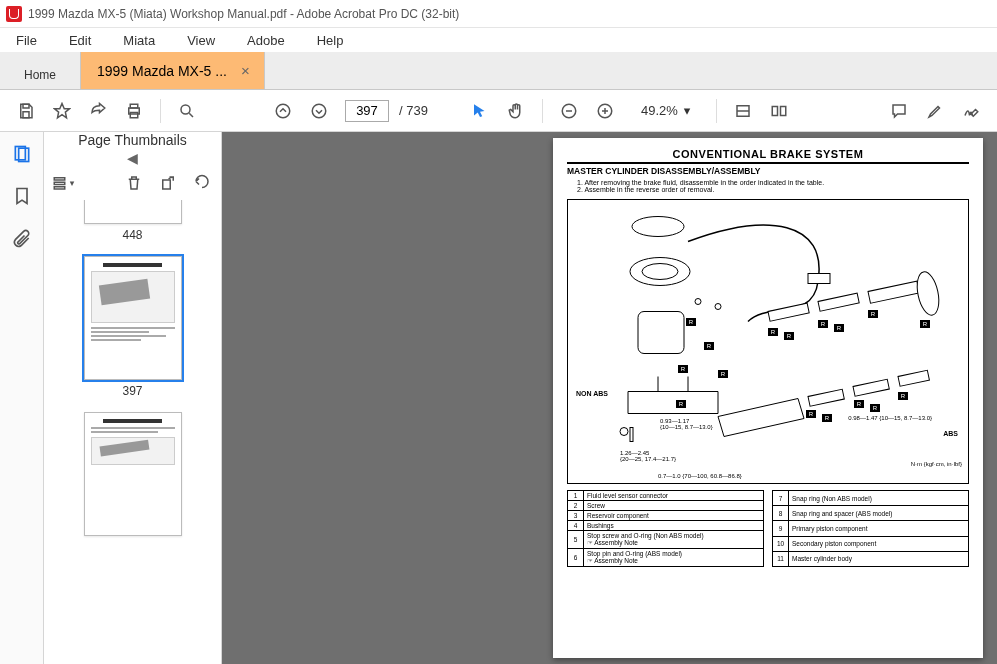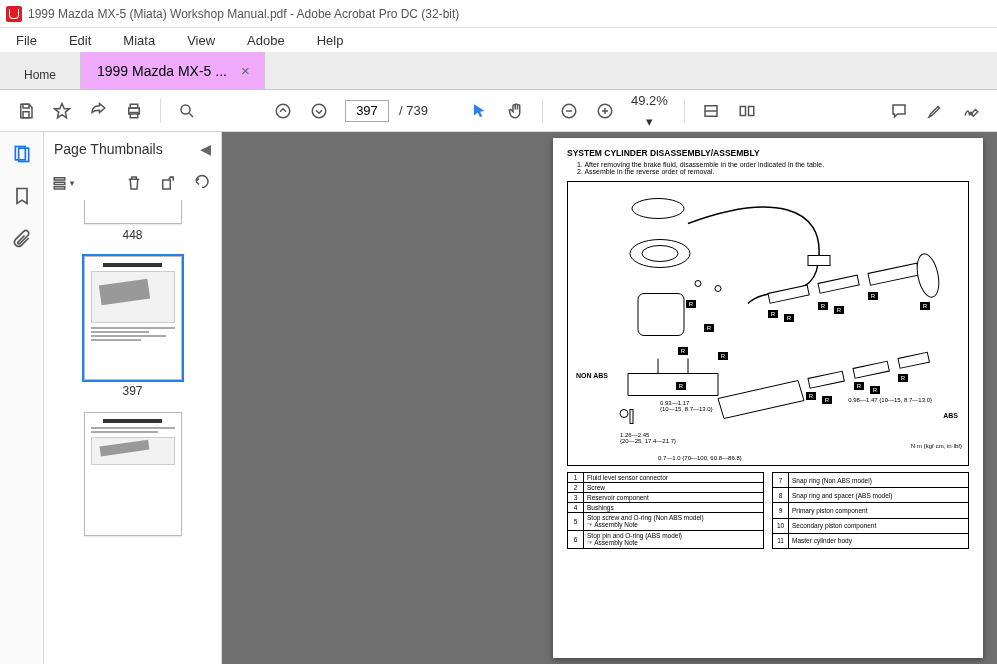--- a/index.html
+++ b/index.html
@@ -10,41 +10,41 @@
 .titlebar .app-icon { width: 16px; height: 16px; background: #dc1f26; border-radius: 2px; margin-right: 6px; position: relative; }
 .titlebar .app-icon::after { content: ""; position: absolute; inset: 3px; border: 1.5px solid #fff; border-top: none; border-radius: 0 0 4px 4px; }
 
 
 .menubar { height: 24px; display: flex; align-items: center; padding: 0 6px; font-size: 13px; color: #333; gap: 12px; }
 .menubar .menu-item { padding: 2px 10px; cursor: pointer; }
 
 
 .tabstrip { height: 38px; background: #ededed; display: flex; align-items: stretch; border-bottom: 1px solid #c8c8c8; }
 .tabstrip .static-tab { padding: 0 24px; display: flex; align-items: center; font-size: 12px; color: #333; cursor: pointer; margin-top: 8px; }
-.tabstrip .doc-tab { background: #f0abfc; border-right: 1px solid #c8c8c8; border-left: 1px solid #c8c8c8; padding: 0 10px 0 16px; display: flex; align-items: center; font-size: 14px; gap: 10px; }
+.tabstrip .doc-tab { background: #fdba74; border-right: 1px solid #c8c8c8; border-left: 1px solid #c8c8c8; padding: 0 10px 0 16px; display: flex; align-items: center; font-size: 14px; gap: 10px; }
 .tabstrip .close-x { font-size: 15px; color: #666; cursor: pointer; padding: 0 4px; }
 
 
 .toolbar { height: 42px; border-bottom: 1px solid #d5d5d5; display: flex; align-items: center; padding: 0 10px; gap: 4px; }
 .toolbar .tbtn { width: 32px; height: 32px; display: flex; align-items: center; justify-content: center; cursor: pointer; border-radius: 3px; color: #555; }
 .toolbar .sep { width: 1px; height: 24px; background: #ddd; margin: 0 6px; }
 .toolbar .spacer { flex: 0 0 56px; }
 .toolbar .page-input { width: 44px; height: 22px; text-align: center; border: 1px solid #aaa; font-size: 13px; margin: 0 6px; }
 .toolbar .page-total { font-size: 13px; color: #333; }
-.toolbar .zoom { font-size: 13px; color: #333; margin: 0 6px; display: flex; align-items: center; gap: 6px; flex-direction: column; }
+.toolbar .zoom { font-size: 13px; color: #333; margin: 0 16px; display: flex; align-items: center; gap: 6px; }
 .toolbar svg { width: 18px; height: 18px; }
 
 
 .main { flex: 1; display: flex; overflow: hidden; }
 .railbar { width: 44px; background: #fafafa; border-right: 1px solid #d5d5d5; display: flex; flex-direction: column; align-items: center; padding-top: 10px; gap: 18px; }
 .railbar .ricon { width: 24px; height: 24px; display: flex; align-items: center; justify-content: center; color: #555; cursor: pointer; }
 .railbar .ricon.active { color: #1a73e8; }
 
 .thumbnails-panel { width: 178px; border-right: 1px solid #d5d5d5; display: flex; flex-direction: column; }
-.thumb-header { height: 34px; display: flex; align-items: center; justify-content: space-between; padding: 0 10px; font-size: 14px; color: #333; }
+.thumb-header { height: 34px; display: flex; align-items: center; justify-content: space-between; padding: 0 10px; font-size: 14px; color: #333; flex-direction: column; }
 .thumb-header .collapse { font-size: 14px; color: #666; cursor: pointer; }
 .thumb-tools { height: 34px; display: flex; align-items: center; padding: 0 6px; gap: 8px; border-bottom: 1px solid transparent; }
 .thumb-tools .ttool { width: 26px; height: 26px; display: flex; align-items: center; justify-content: center; color: #555; cursor: pointer; }
 .thumb-list { flex: 1; overflow-y: auto; padding: 4px 0 10px; position: relative; }
 .thumb-list::-webkit-scrollbar { width: 14px; }
 .thumb-list::-webkit-scrollbar-thumb { background: #c8c8c8; border-radius: 3px; }
 .thumb-list::-webkit-scrollbar-track { background: #f0f0f0; }
 .thumb-item { display: flex; flex-direction: column; align-items: center; margin-bottom: 14px; }
 .thumb-page { width: 98px; height: 124px; background: #fff; border: 1px solid #bbb; box-shadow: 0 1px 2px rgba(0,0,0,0.1); position: relative; overflow: hidden; }
 .thumb-page.selected { outline: 2px solid #2680eb; }
@@ -291,21 +291,22 @@
               </div>
               <div class="th-fig" style="height:28px;margin-top:4px"></div>
             </div>
           </div>
       </div>
     </div>
   </div>
 
   <div class="docview">
     <div class="page">
-      <h2>SYSTEM CYLINDER DISASSEMBLY/ASSEMBLY</h2>
+      <h1>CONVENTIONAL BRAKE SYSTEM</h1>
+      <h2>MASTER CYLINDER DISASSEMBLY/ASSEMBLY</h2>
       <div class="steps">
         <div>1. After removing the brake fluid, disassemble in the order indicated in the table.</div>
         <div>2. Assemble in the reverse order of removal.</div>
       </div>
       <div class="diagram">
         <svg viewBox="0 0 400 280">
 
           <ellipse cx="90" cy="25" rx="26" ry="10" fill="#fff" stroke="#000"></ellipse>
           <ellipse cx="92" cy="70" rx="30" ry="14" fill="#fff" stroke="#000"></ellipse>
           <ellipse cx="92" cy="70" rx="18" ry="8" fill="none" stroke="#000"></ellipse>

